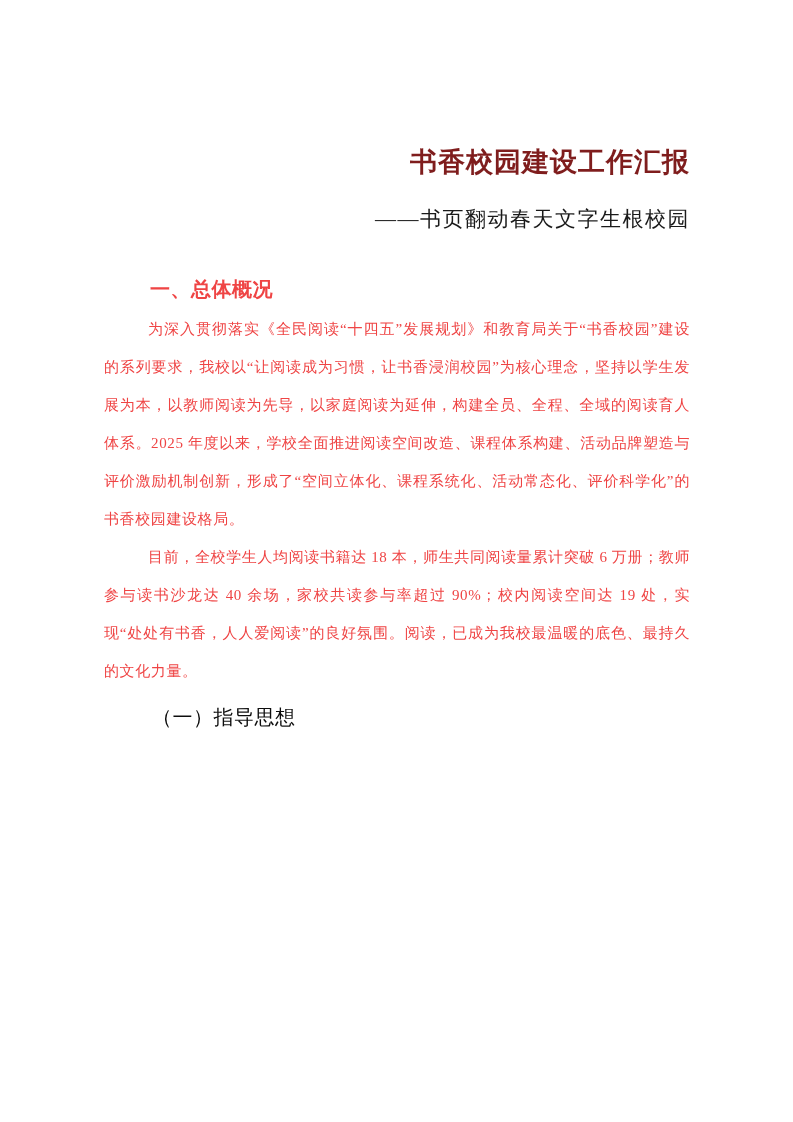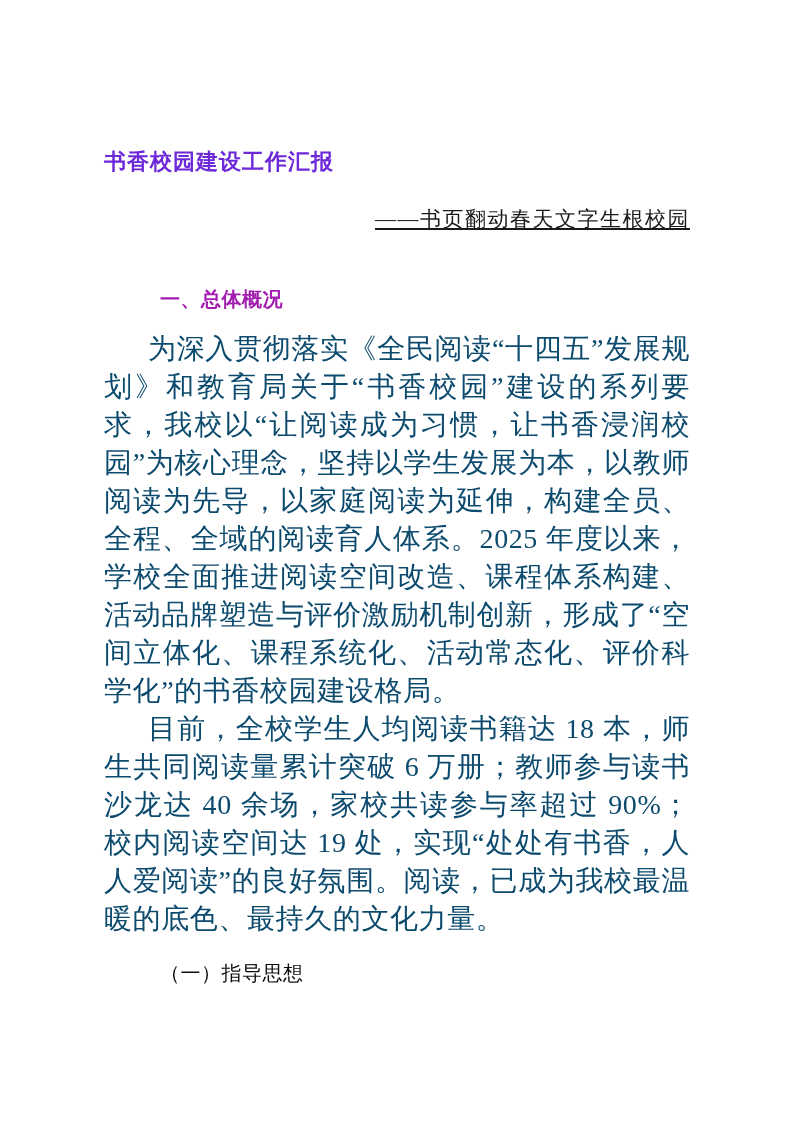--- a/index.html
+++ b/index.html
@@ -25,78 +25,77 @@
     position: absolute;
     left: 104px;
     top: 0;
     width: 586px;
   }
 
   
   .doc-title {
     margin: 0;
     padding: 0;
-    text-align: left;
+    text-align: right;
     font-family: "Liberation Sans", "DejaVu Sans", sans-serif;
     font-weight: bold;
-    font-size: 22px;
+    font-size: 27px;
     line-height: 40px;
     letter-spacing: 1px;
-    color: #6d28d9;
+    color: #7f1d1d;
     padding-top: 142px;
   }
   .doc-subtitle {
     margin: 0;
     padding: 0;
     text-align: right;
     font-family: "Liberation Serif", "DejaVu Serif", serif;
     font-size: 21px;
     line-height: 34px;
     letter-spacing: 1.5px;
     color: #1a1a1a;
     padding-top: 20px;
-    text-decoration: underline;
   }
 
   
   .h-level1 {
-    margin: 12px;
+    margin: 2px;
     padding: 0;
     font-family: "Liberation Sans", "DejaVu Sans", sans-serif;
     font-weight: bold;
     font-size: 20px;
     line-height: 38px;
     letter-spacing: 0.5px;
     text-indent: 44px;
-    color: #a21caf;
+    color: #ef4444;
   }
   .h-level2 {
-    margin: 16px;
+    margin: 8px;
     padding: 0;
     font-family: "Liberation Sans", "DejaVu Sans", sans-serif;
     font-weight: normal;
     font-size: 20px;
     line-height: 38px;
     letter-spacing: 0.5px;
     text-indent: 40px;
     color: #0d0d0d;
   }
 
   
   .para {
     margin: 0;
     padding: 0;
     font-family: "Liberation Serif", "DejaVu Serif", serif;
-    font-size: 28px;
+    font-size: 15px;
     line-height: 38px;
     letter-spacing: 0.6px;
     text-align: justify;
     text-justify: inter-ideograph;
     text-indent: 44px;
-    color: #0c4a6e;
+    color: #ef4444;
     word-break: break-all;
   }
 
   .gap-title-to-h1 { height: 32px; }
   .gap-after-para3 { height: 0px; }
 </style>
 </head>
 <body>
 
 <div class="page">

